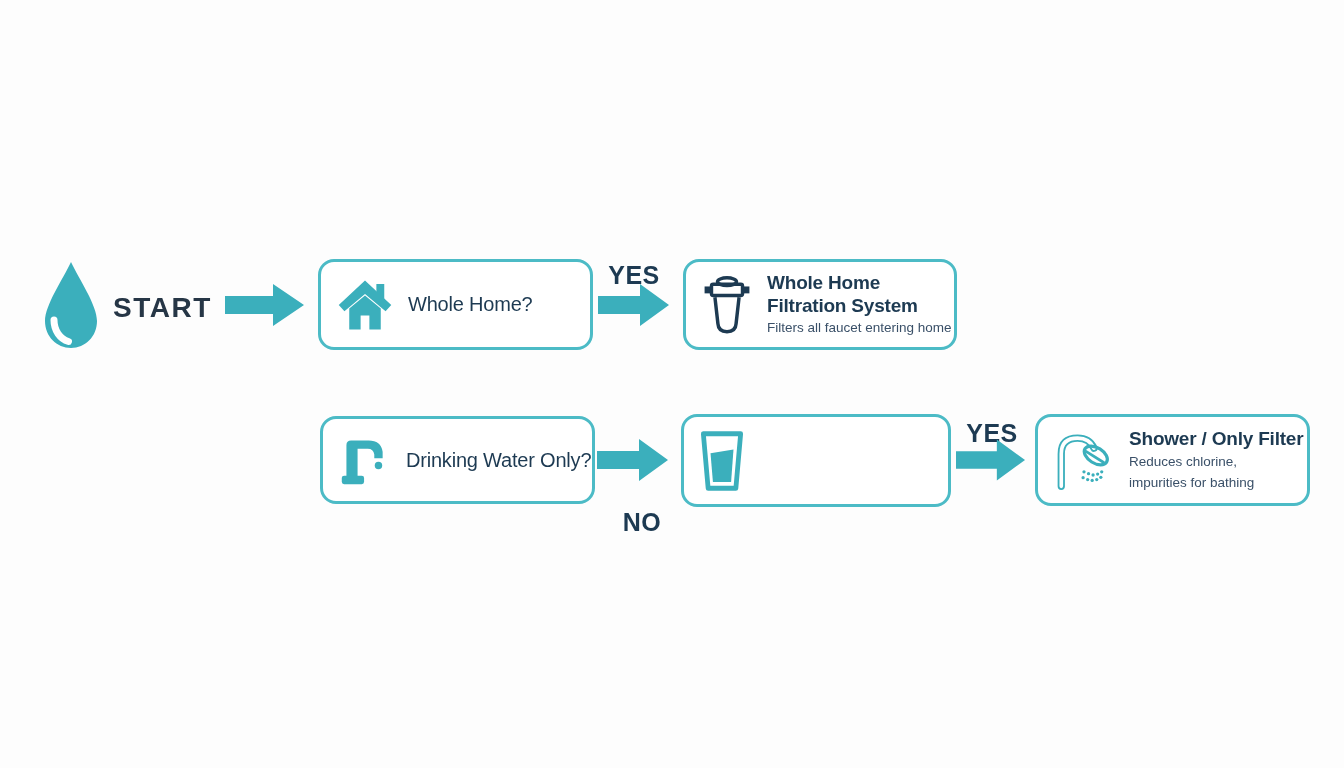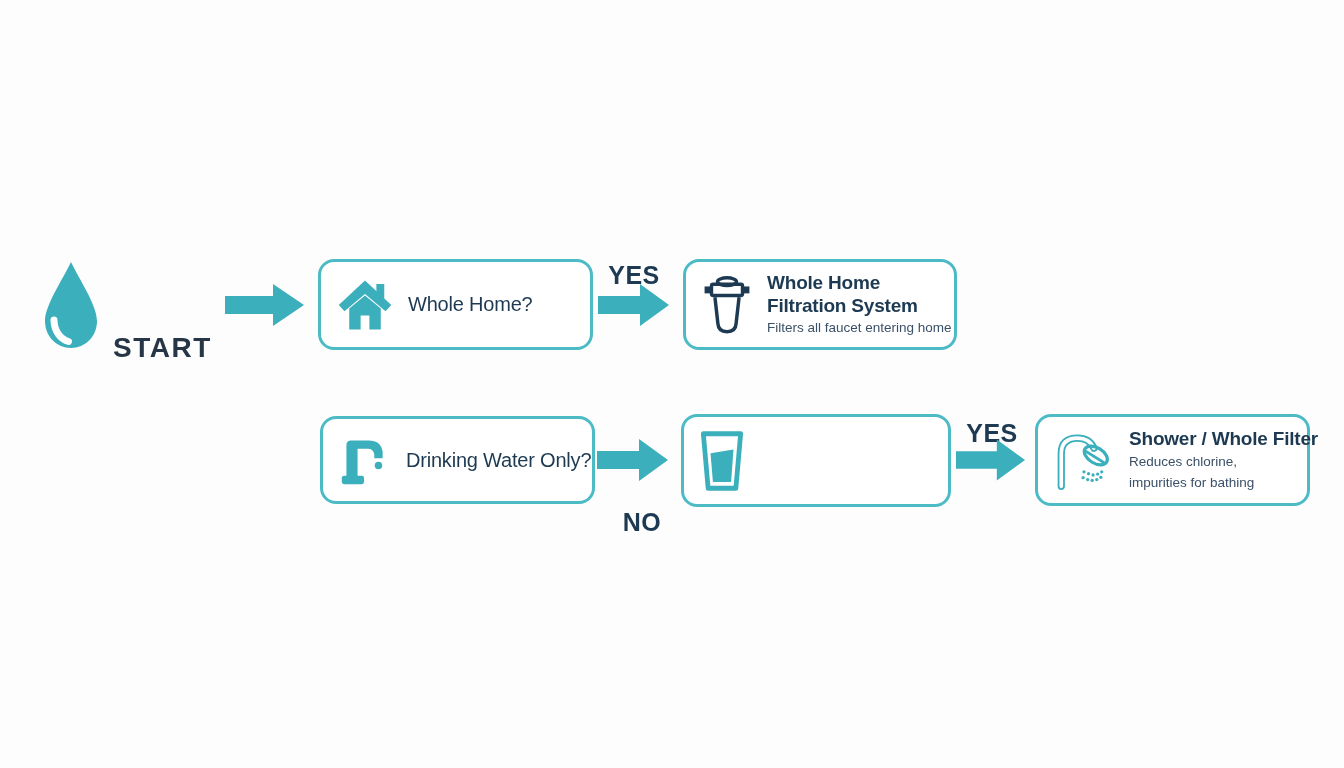--- a/index.html
+++ b/index.html
@@ -42,21 +42,21 @@
 </head>
 <body>
 
 <div class="canvas">
 
   <svg class="abs" style="left:40px;top:260px;" width="62" height="90" viewBox="0 0 62 90">
     <path d="M31 2 C23 19 5 45 5 61 C5 76.5 16.7 88 31 88 C45.3 88 57 76.5 57 61 C57 45 39 19 31 2 Z" fill="#3BAFBC"></path>
     <path d="M14 60 C14 70.5 20 79 28.5 81.5" stroke="#ffffff" stroke-width="7" fill="none" stroke-linecap="round"></path>
   </svg>
 
-  <div class="abs start-label" style="left:113px;top:292px;margin-top:40px;">START</div>
+  <div class="abs start-label" style="left:113px;top:292px;">START</div>
 
   <svg class="abs" style="left:225px;top:283px;" width="80" height="44" viewBox="0 0 80 44">
     <polygon points="0,13 48,13 48,1 79,22 48,43 48,31 0,31" fill="#3BAFBC"></polygon>
   </svg>
 
   <div class="node" style="left:318px;top:259px;width:275px;height:91px;">
     <svg class="icon" width="56" height="54" viewBox="0 0 64 60">
       <rect x="45" y="6" width="9" height="17" fill="#3BAFBC"></rect>
       <path d="M32 2 L62 30 L55.5 37 L32 17.5 L8.5 37 L2 30 Z" fill="#3BAFBC"></path>
       <path d="M14 34 L32 19 L50 34 L50 58 L37 58 L37 42 L27 42 L27 58 L14 58 Z" fill="#3BAFBC"></path>
@@ -132,19 +132,19 @@
           <circle cx="48" cy="48.5" r="1.8"></circle>
         <circle cx="52.5" cy="46" r="1.8"></circle>
         <circle cx="32" cy="52.5" r="1.8"></circle>
           <circle cx="37" cy="54.5" r="1.8"></circle>
         <circle cx="42" cy="55.5" r="1.8"></circle>
           <circle cx="47" cy="54.5" r="1.8"></circle>
         <circle cx="51.5" cy="52" r="1.8"></circle>
       </g>
     </svg>
     <div class="txt">
-      <div class="r-title">Shower / Whole Filter</div>
+      <div class="r-title">Shower / Only Filter</div>
       <div class="r-sub">Reduces chlorine,</div>
       <div class="r-sub" style="margin-top:4px;">impurities for bathing</div>
     </div>
   </div>
 
 </div>
 
 </body></html>

